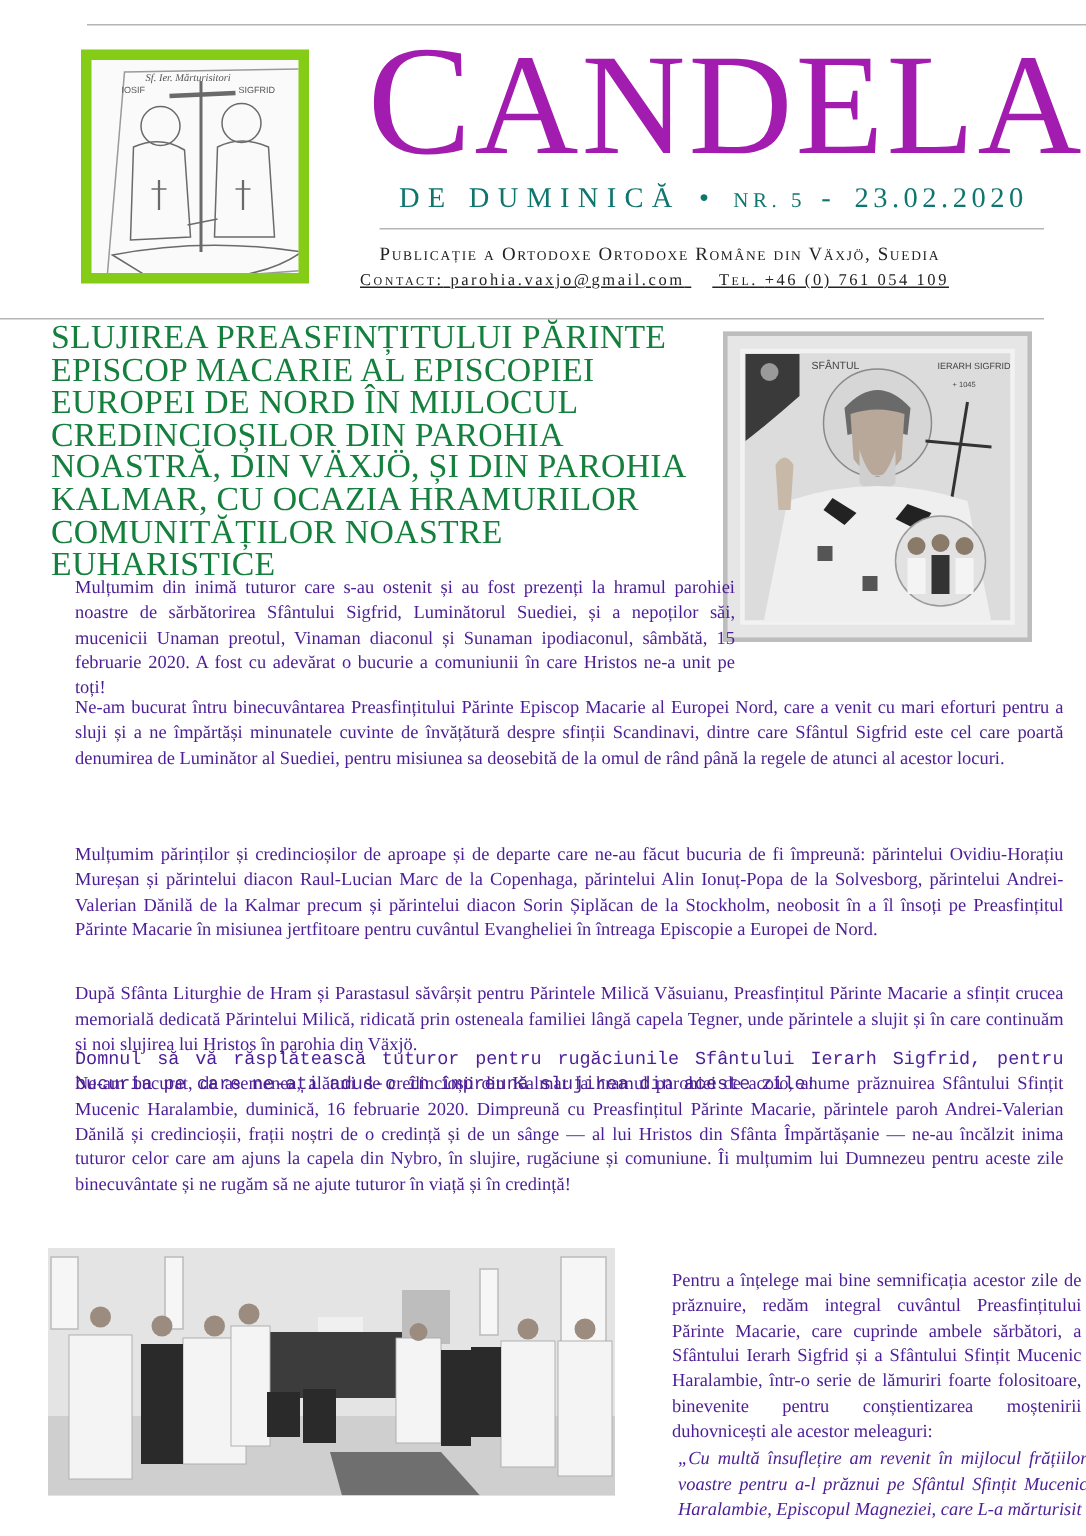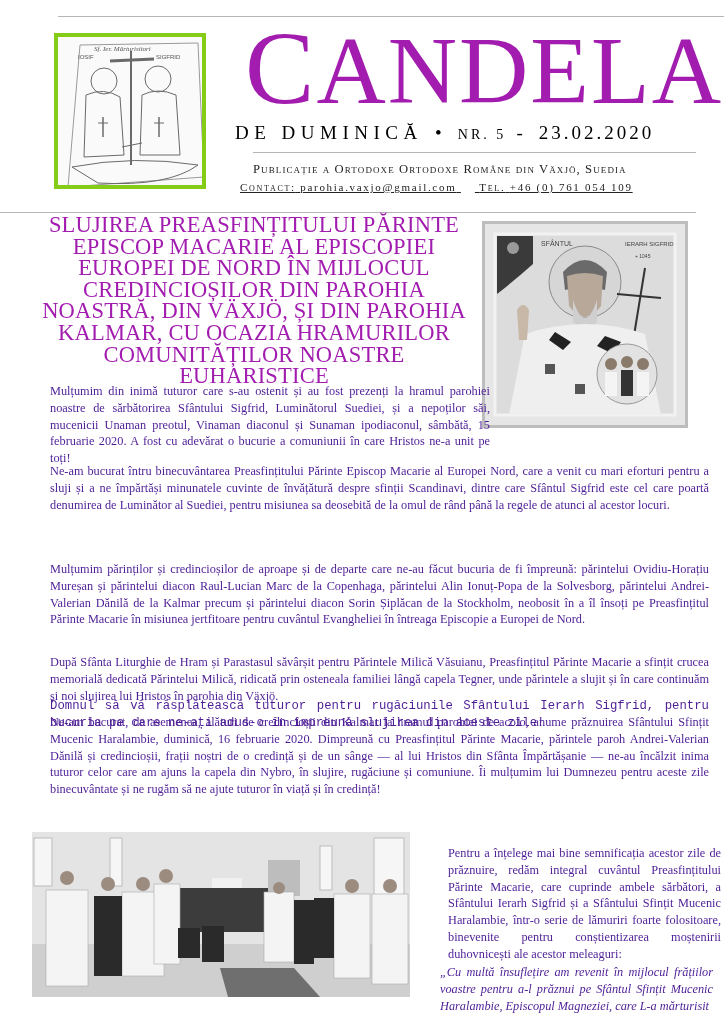--- a/index.html
+++ b/index.html
@@ -1,44 +1,44 @@
 <!DOCTYPE html>
 <html><head>
 <meta charset="utf-8">
 <style>
   html, body { margin: 0; padding: 0; background: #ffffff; }
   body { width: 724px; height: 1024px; position: relative; overflow: hidden; color: #1a1a1a; font-family: "Liberation Serif", "DejaVu Serif", serif; }
   .abs { position: absolute; }
   .rule { position: absolute; height: 1px; background: #b5b5b5; }
   
-  .logo-art { left: 54px; top: 33px; width: 152px; height: 156px; background: #fafafa; border: 4px solid #84cc16; box-sizing: border-box; overflow: hidden; }
+  .logo-art { left: 54px; top: 33px; width: 152px; height: 156px; background: #fafafa; border: 7px solid #84cc16; box-sizing: border-box; overflow: hidden; }
   .masthead-title { left: 245px; top: 20px; font-size: 96px; line-height: 96px; letter-spacing: 2px; color: #a21caf; font-weight: normal; white-space: nowrap; }
   .masthead-title .cap { font-size: 104px; }
-  .masthead-sub { left: 235px; top: 122px; font-size: 19px; letter-spacing: 5.5px; white-space: nowrap; color: #000000; }
+  .masthead-sub { left: 266px; top: 122px; font-size: 19px; letter-spacing: 5.5px; white-space: nowrap; color: #0f766e; }
   .masthead-sub .bullet { letter-spacing: 0; margin: 0 6px 0 2px; }
   .masthead-sub .issue { font-size: 14px; letter-spacing: 3px; }
   .masthead-sub .date { letter-spacing: 3px; }
   .pub-line { left: 253px; top: 162px; font-size: 12.6px; letter-spacing: 1.1px; font-variant: small-caps; white-space: nowrap; color: #222; }
   .contact-line { left: 240px; top: 181px; font-size: 11px; letter-spacing: 1.7px; white-space: nowrap; color: #222; text-decoration: underline; }
   .contact-line .sc { font-variant: small-caps; }
   .contact-line .gap { display: inline-block; width: 14px; }
   
-  .headline { left: 34px; top: 214px; width: 440px; font-size: 22.5px; line-height: 21.6px; letter-spacing: 0.2px; text-transform: uppercase; color: #a21caf; margin: 0; font-weight: normal; text-align: center; }
+  .headline { left: 34px; top: 214px; width: 440px; font-size: 22.5px; line-height: 21.6px; letter-spacing: 0.2px; text-transform: uppercase; color: #15803d; margin: 0; font-weight: normal; }
   .icon-frame { left: 482px; top: 221px; width: 206px; height: 207px; background: #d9d9d9; border: 3px solid #bdbdbd; box-sizing: border-box; overflow: hidden; }
   p.para { margin: 16px; font-size: 12.3px; line-height: 16.8px; text-align: justify; color: #4c1d95; }
   .p1 { left: 34px; top: 367px; width: 440px; }
   .full { left: 34px; width: 659px; }
   .p2 { top: 447px; }
   .p3 { top: 545px; }
   .p4 { top: 638px; }
   .p5 { top: 682px; font-family: Liberation Mono, monospace; }
   .p6 { top: 698px; }
   .photo { left: 32px; top: 832px; width: 378px; height: 165px; background: #cfcfcf; overflow: hidden; }
   .p7 { left: 432px; top: 829px; width: 273px; }
-  .quote { left: 424px; top: 948px; width: 273px; font-style: italic; }
+  .quote { left: 436px; top: 948px; width: 273px; font-style: italic; }
 </style>
 </head>
 <body>
 
 <div class="rule" style="left:58px; top:16px; width:666px;"></div>
 
 <div class="abs logo-art">
   <svg width="152" height="156" viewBox="0 0 152 156" xmlns="http://www.w3.org/2000/svg">
     <g fill="none" stroke="#6a6a6a" stroke-width="1">
       <path d="M22 8 L140 6 L146 140 L10 150 Z" stroke="#9a9a9a"></path>

